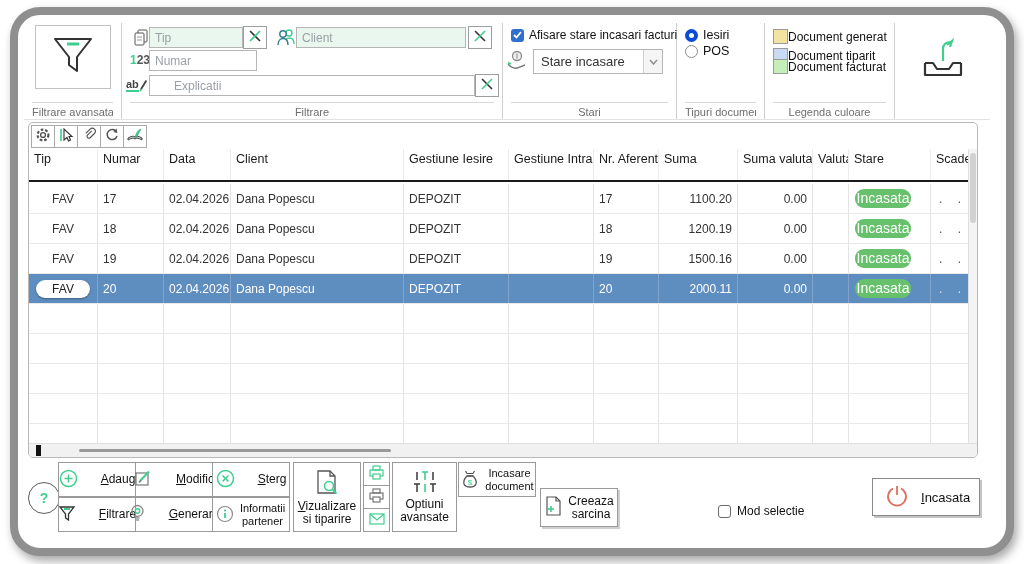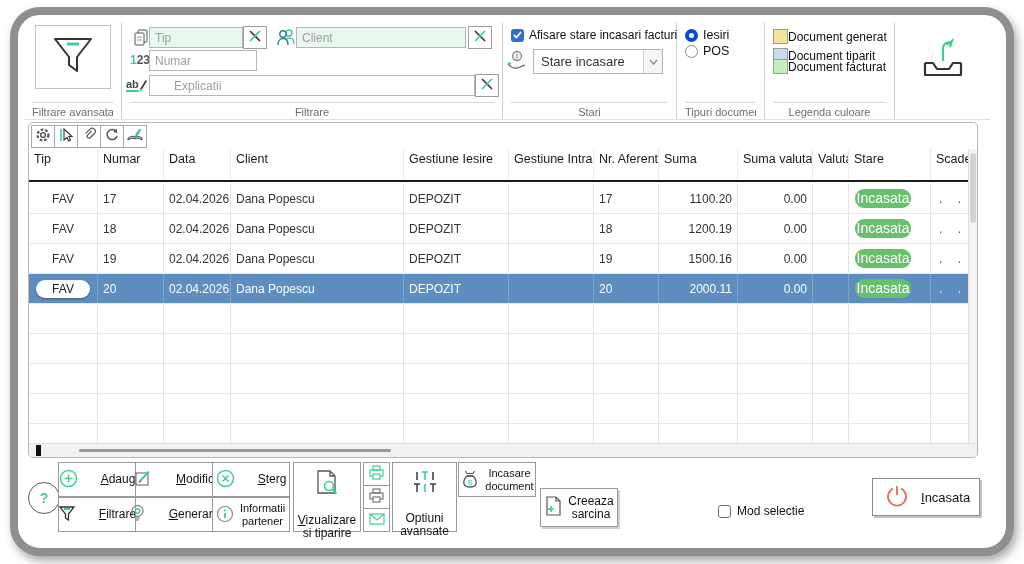--- a/index.html
+++ b/index.html
@@ -76,21 +76,21 @@
   .vscroll .thumb{position:absolute;left:1px;right:1px;top:4px;height:70px;background:#d2d2d2;border-radius:3px;}
   .hscroll{position:absolute;left:0;right:0;bottom:0;height:13px;background:#f1f1f1;border-top:1px solid #dedede;}
   .hcaret{position:absolute;left:7px;top:1px;width:5px;height:11px;background:#111;}
   .hthumb{position:absolute;left:50px;top:5px;width:312px;height:3px;background:#9a9a9a;border-radius:2px;}
 
   
   .bbtn{position:absolute;background:#fff;border:1px solid #9a9a9a;box-sizing:border-box;display:flex;
     align-items:center;justify-content:center;gap:23px;font-size:12px;color:#111;cursor:pointer;}
   .bbtn .lbl{display:inline-block;text-align:center;line-height:13px;}
   .ul::first-letter{text-decoration:underline;}
-  .tall{flex-direction:column;gap:14px;justify-content:flex-start;padding-top:6px;}
+  .tall{flex-direction:column;gap:0;justify-content:flex-start;padding-top:6px;}
   .help-btn{position:absolute;left:10px;top:467px;width:30px;height:30px;border-radius:50%;border:1.5px solid #5c5c5c;
     background:#fff;display:flex;align-items:center;justify-content:center;color:#3ecf8e;font-weight:bold;font-size:14px;cursor:pointer;}
   .close-btn{position:absolute;left:854px;top:463px;width:108px;height:38px;background:#fff;border:1px solid #8a8a8a;
     box-shadow:2px 2px 0 #c4c4c4;display:flex;align-items:center;gap:12px;padding-left:12px;box-sizing:border-box;
     font-size:13px;color:#111;cursor:pointer;}
   .modsel{position:absolute;left:700px;top:489px;display:flex;align-items:center;gap:6px;font-size:12px;color:#111;cursor:pointer;}
 </style>
 </head>
 <body>
 

